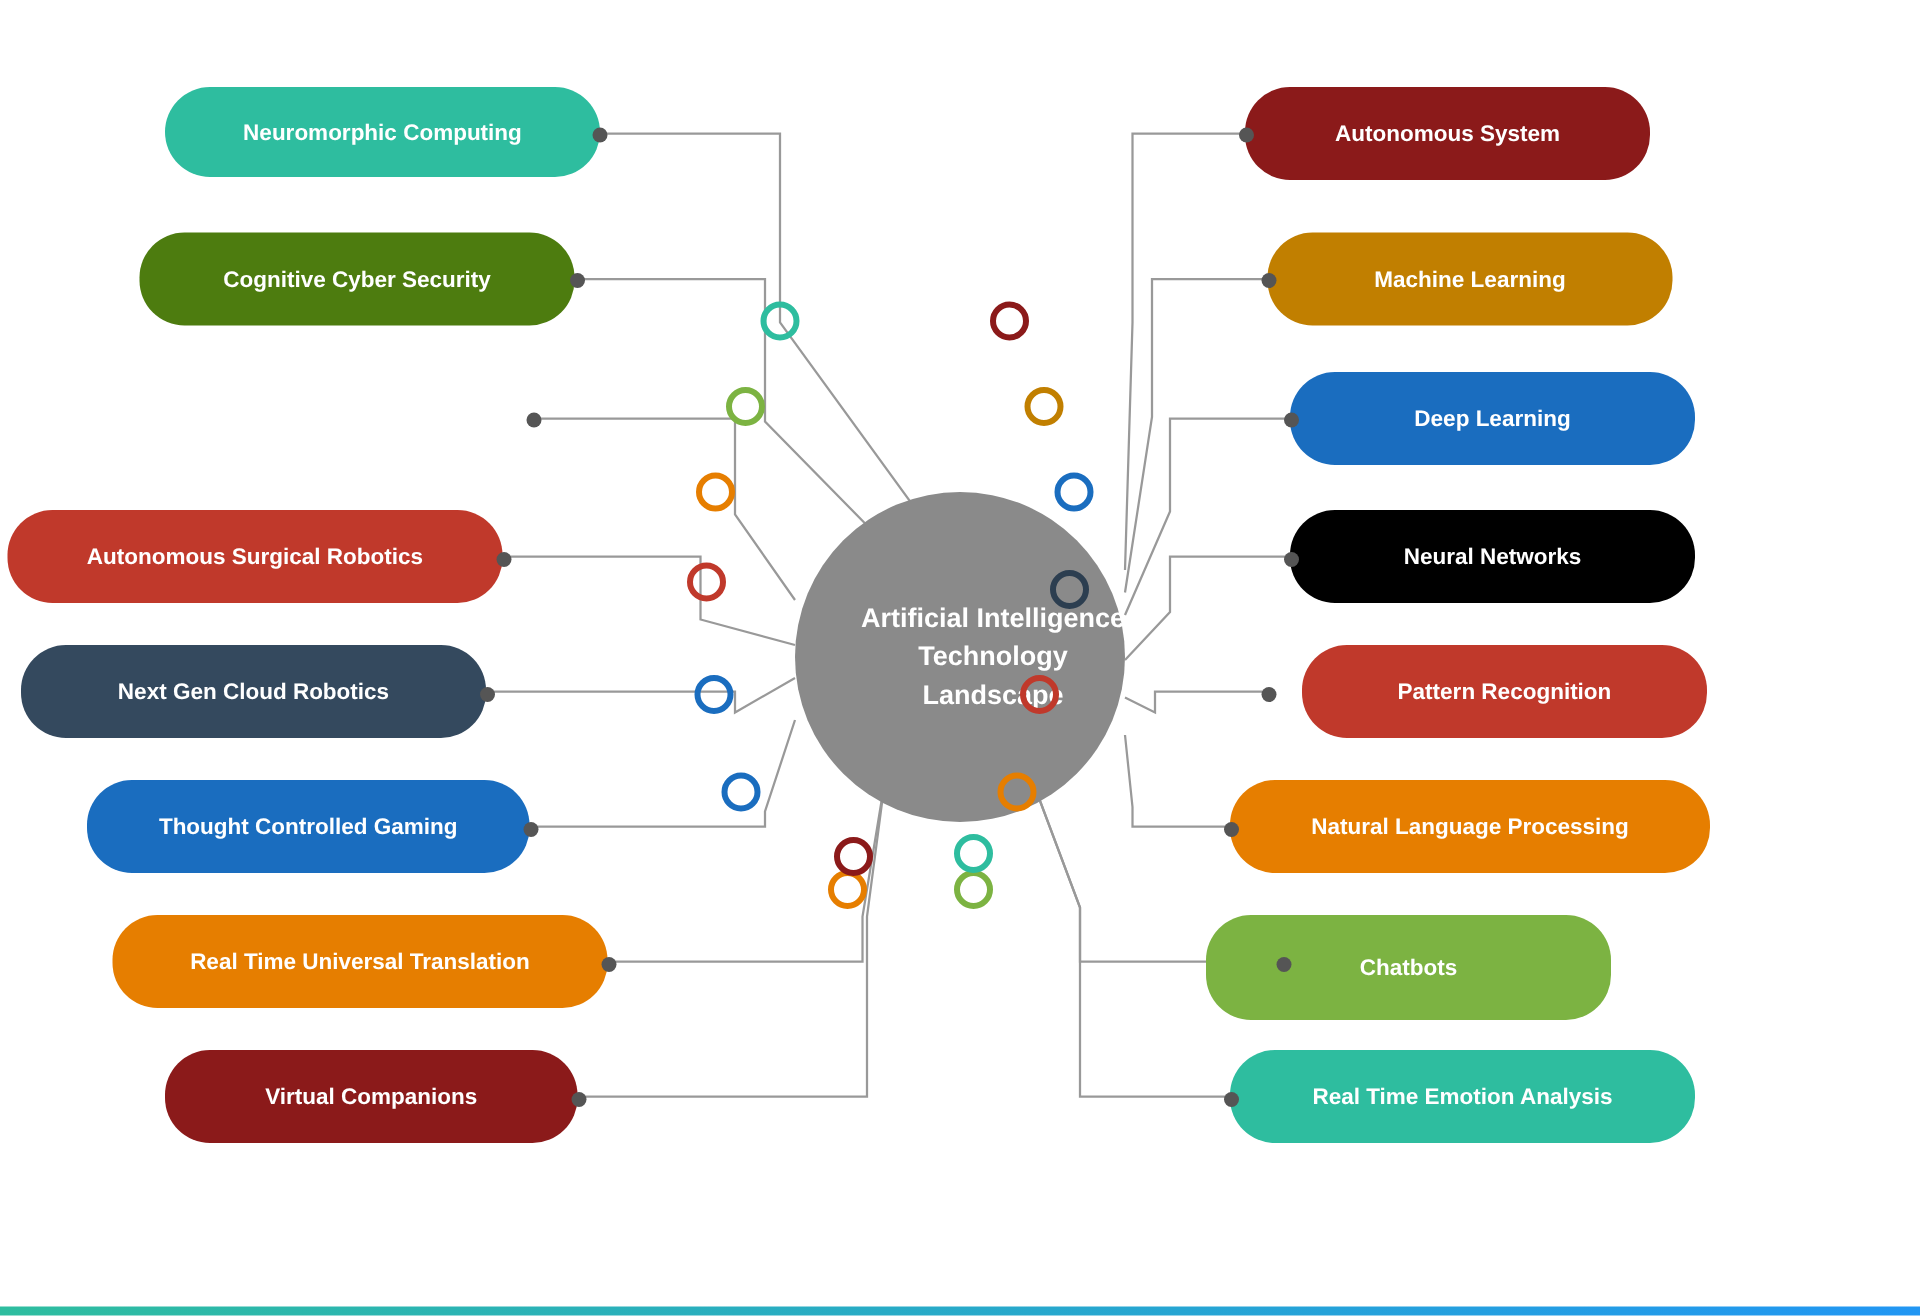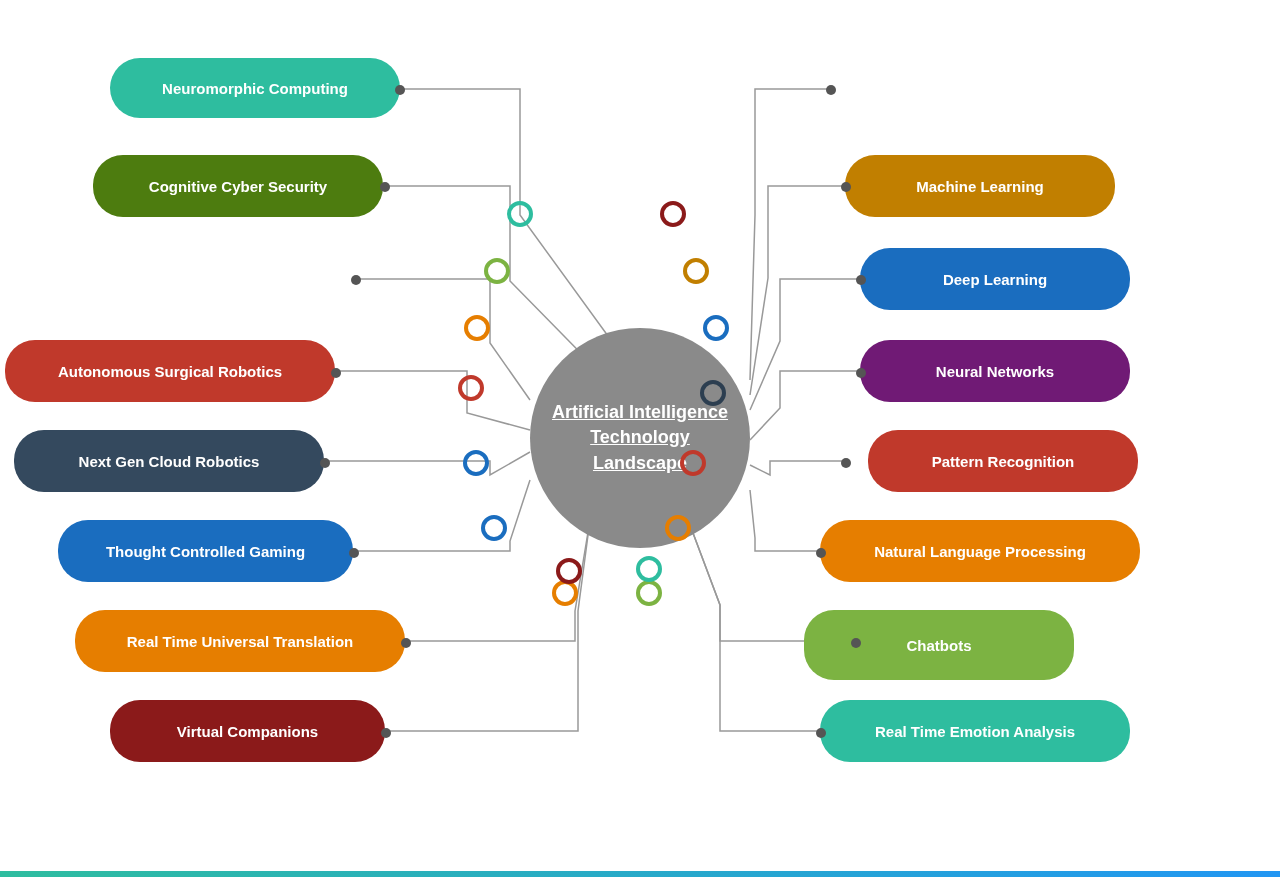--- a/index.html
+++ b/index.html
@@ -24,30 +24,29 @@
       pointer-events: none;
     }
     .center-circle {
       position: absolute;
       width: 220px;
       height: 220px;
       border-radius: 50%;
       background: #8a8a8a;
       display: flex;
       align-items: center;
-      justify-content: center;
+      justify-content: flex-end;
       text-align: center;
       color: #fff;
       font-size: 18px;
       font-weight: 700;
       line-height: 1.4;
       left: 530px;
       top: 328px;
       z-index: 10;
-      text-decoration: underline;
     }
     .node {
       position: absolute;
       border-radius: 30px;
       color: #fff;
       font-size: 15px;
       font-weight: 600;
       display: flex;
       align-items: center;
       justify-content: center;
@@ -146,27 +145,30 @@
   <div class="node" style="background:#1a6dbf;left:58px;top:520px;width:295px;height:62px;">
     <span>Thought Controlled Gaming</span>
   </div>
   <div class="node" style="background:#e67e00;left:75px;top:610px;width:330px;height:62px;">
     <span>Real Time Universal Translation</span>
   </div>
   <div class="node" style="background:#8b1a1a;left:110px;top:700px;width:275px;height:62px;">
     <span>Virtual Companions</span>
   </div>
 
+  <div class="node" style="background:#8b1a1a;left:830px;top:58px;width:270px;height:62px;">
+    <span>Autonomous System</span>
+  </div>
   <div class="node" style="background:#c17f00;left:845px;top:155px;width:270px;height:62px;justify-content:center;">
     <span>Machine Learning</span>
   </div>
   <div class="node" style="background:#1a6dbf;left:860px;top:248px;width:270px;height:62px;">
     <span>Deep Learning</span>
   </div>
-  <div class="node" style="background:#701a75;left:860px;top:340px;width:270px;height:62px;">
+  <div class="node" style="background:#000000;left:860px;top:340px;width:270px;height:62px;">
     <span>Neural Networks</span>
   </div>
   <div class="node" style="background:#c0392b;left:868px;top:430px;width:270px;height:62px;">
     <span>Pattern Recognition</span>
   </div>
   <div class="node" style="background:#e67e00;left:820px;top:520px;width:320px;height:62px;">
     <span>Natural Language Processing</span>
   </div>
   <div class="node" style="background:#7cb342;left:804px;top:610px;width:270px;height:70px;">
     <span>Chatbots</span>

